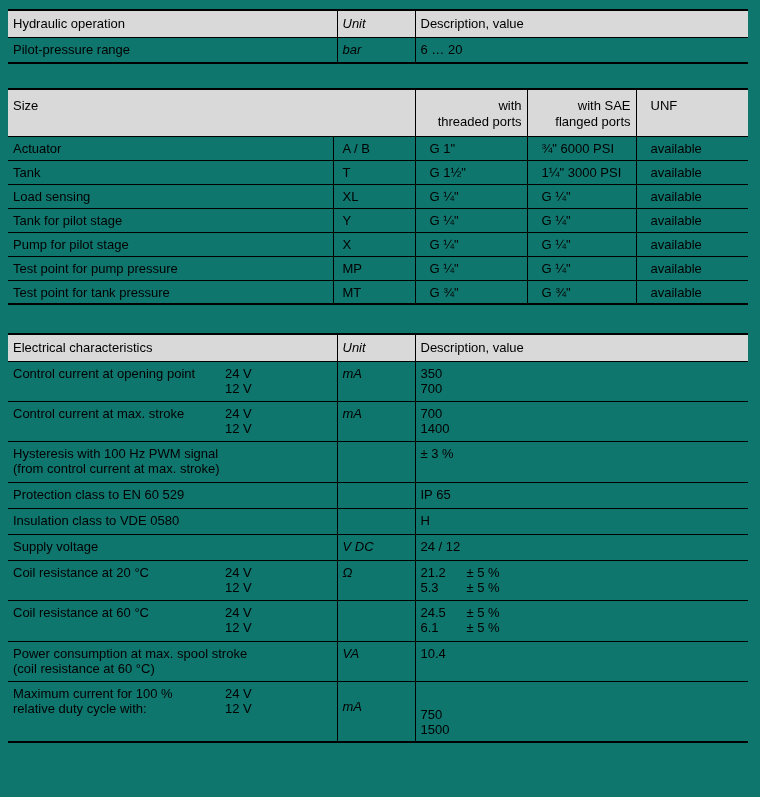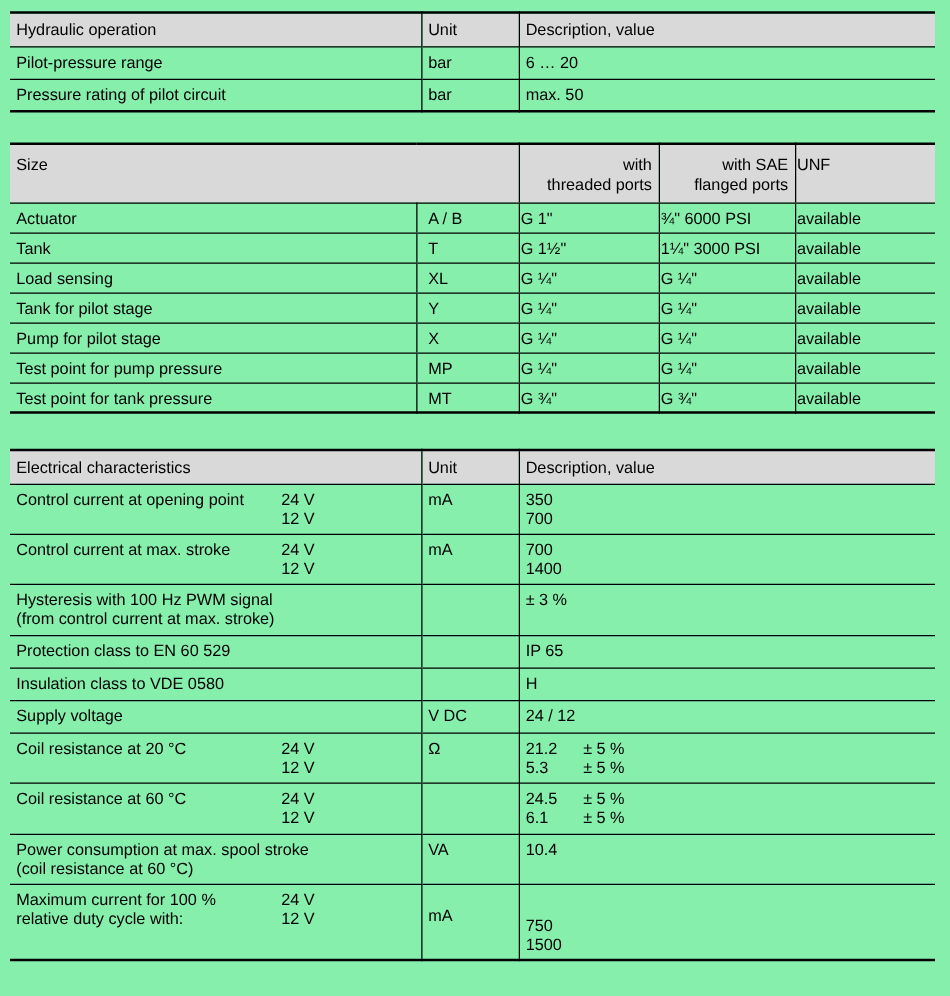--- a/index.html
+++ b/index.html
@@ -7,21 +7,21 @@
     font-family: "Liberation Sans", sans-serif;
     font-size: 13px;
     color: #000;
     -webkit-font-smoothing: antialiased;
   }
   .page {
     width: 760px;
     height: 797px;
     box-sizing: border-box;
     padding: 9px 0 0 8px;
-    background: #86efac;
+    background: #0f766e;
     overflow: hidden;
   }
   table.t {
     border-collapse: collapse;
     table-layout: fixed;
     width: 740px;
     border-top: 2px solid #000;
     border-bottom: 2px solid #000;
   }
   table.t th, table.t td {
@@ -40,20 +40,21 @@
   .pre { white-space: pre-line; }
 
   
   .col-name { width: 329px; }
   .col-unit { width: 78px; }
   .col-desc { width: 333px; }
   td.unit, th.unit {
     border-left: 1px solid #000;
     border-right: 1px solid #000;
     text-align: center;
+    font-style: italic;
   }
   td.desc, th.desc { padding-left: 8px; }
   .t13 thead th { height: 27px; padding-top: 5px; }
   .t13 tbody td { height: 26px; }
 
   
   .lblwrap { display: flex; }
   .lbl { width: 212px; }
   .volts { white-space: pre-line; }
 
@@ -76,21 +77,21 @@
   .col2-thr  { width: 112px; }
   .col2-sae  { width: 109px; }
   .col2-unf  { width: 112px; }
   .t2 td.c-code, .t2 th.c-thr, .t2 td.c-thr,
   .t2 th.c-sae, .t2 td.c-sae,
   .t2 th.c-unf, .t2 td.c-unf { border-left: 1px solid #000; }
   .t2 thead th { height: 47px; padding-top: 8px; }
   .t2 thead th.c-thr, .t2 thead th.c-sae { text-align: right; }
   .t2 tbody td { height: 24px; }
   .t2 td.c-code { padding-left: 9px; }
-  .t2 td.c-thr, .t2 td.c-sae, .t2 td.c-unf, .t2 th.c-unf { padding-left: 1px; }
+  .t2 td.c-thr, .t2 td.c-sae, .t2 td.c-unf, .t2 th.c-unf { padding-left: 14px; }
 
   .t3 { margin-top: 15px; }
 </style>
 </head>
 <body>
 
 <div class="page">
 
   <table class="t t13">
     <colgroup>
@@ -103,25 +104,20 @@
         <th>Hydraulic operation</th>
         <th class="unit">Unit</th>
         <th class="desc">Description, value</th>
       </tr>
     </thead>
     <tbody>
       <tr>
         <td>Pilot-pressure range</td>
         <td class="unit">bar</td>
         <td class="desc">6 … 20</td>
-      </tr>
-      <tr>
-        <td>Pressure rating of pilot circuit</td>
-        <td class="unit">bar</td>
-        <td class="desc">max. 50</td>
       </tr>
     </tbody>
   </table>
 
   <table class="t t2">
     <colgroup>
         <col class="col2-name">
         <col class="col2-code">
         <col class="col2-thr">
         <col class="col2-sae">

